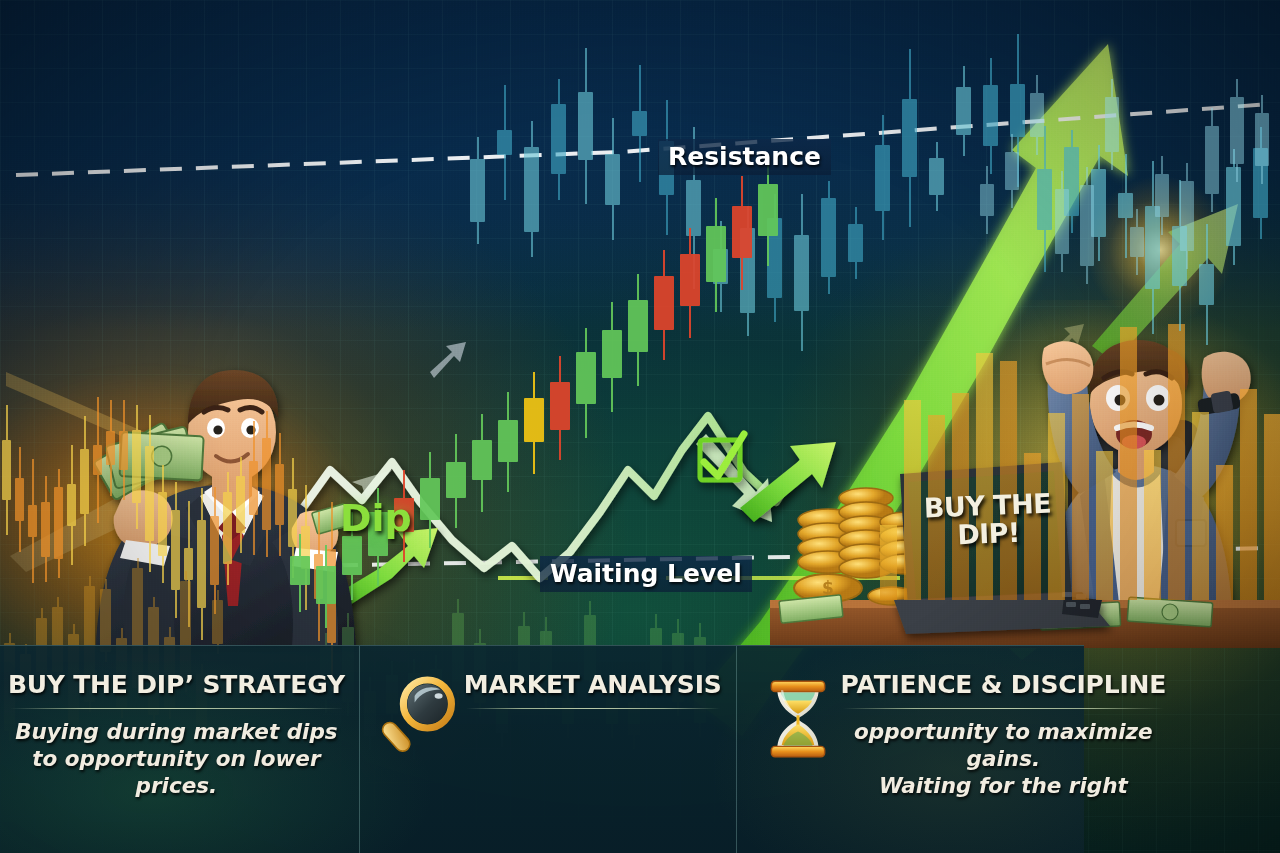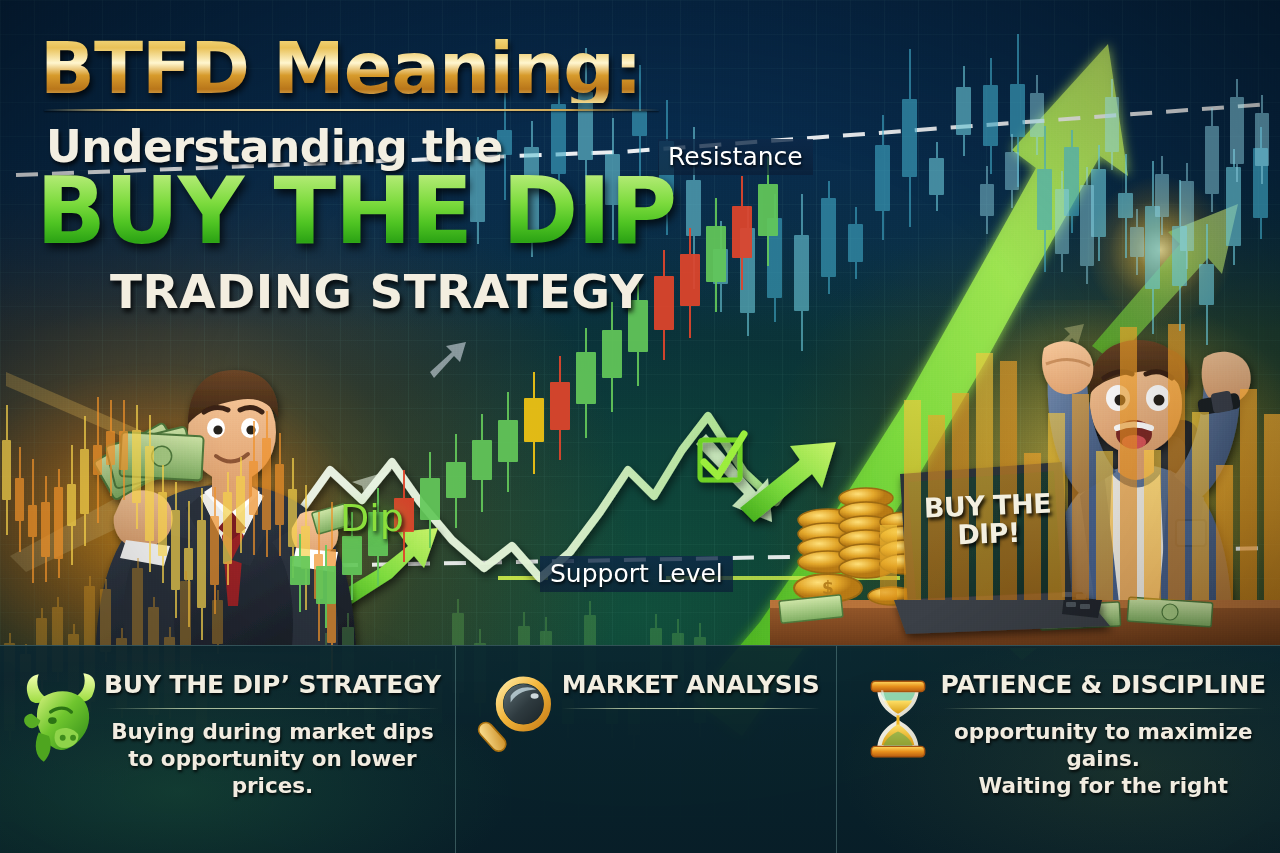--- a/index.html
+++ b/index.html
@@ -98,21 +98,21 @@
   .t-strategy{
     font-size:47px;font-weight:bold;color:#f3eee0;letter-spacing:.5px;
     font-family:"DejaVu Sans", sans-serif;
     text-shadow:2px 4px 5px rgba(0,0,0,.8);
     margin:6px 0 0 70px;white-space:nowrap;
   }
 
   
   .callout{
     position:absolute;z-index:26;font-family:"DejaVu Sans", sans-serif;
-    font-weight:normal;white-space:nowrap;
+    font-weight:bold;white-space:nowrap;
   }
   .callout.plate{
     padding:3px 10px 4px;
     background:linear-gradient(180deg,rgba(13,40,72,.80),rgba(10,30,55,.72));
     color:#ffffff;
     text-shadow:1px 2px 3px rgba(0,0,0,.85);
   }
   .c-resist{left:658px;top:139px;font-size:25px;}
   .c-support{left:540px;top:556px;font-size:25px;}
   .c-dip{
@@ -128,21 +128,21 @@
   .laptop-screen-text{
     position:absolute;z-index:25;left:918px;top:492px;width:140px;
     text-align:center;color:#f3efe0;font-family:"DejaVu Sans", sans-serif;
     font-weight:bold;font-size:27px;line-height:1.02;letter-spacing:-.5px;
     text-shadow:2px 3px 4px rgba(0,0,0,.9);
     transform:rotate(-2.2deg);
   }
 
   
   .panels{
-    position:absolute;left:0;bottom:0;width:1280px;height:208px;z-index:30;
+    position:absolute;left:0;bottom:0;width:1084px;height:208px;z-index:30;
     display:flex;
     background:linear-gradient(180deg,rgba(10,38,48,.93) 0%,rgba(9,34,44,.96) 40%,rgba(8,30,40,.97) 100%);
     border-top:1px solid rgba(150,200,195,.30);
     justify-content:center;
   }
   .panels:before{
     content:"";position:absolute;inset:0;pointer-events:none;
     background:
       radial-gradient(ellipse 36% 90% at 14% 70%, rgba(40,120,70,.30) 0%, rgba(0,0,0,0) 72%),
       radial-gradient(ellipse 30% 90% at 88% 60%, rgba(120,140,60,.14) 0%, rgba(0,0,0,0) 75%);
@@ -160,20 +160,21 @@
     text-shadow:1px 2px 3px rgba(0,0,0,.85);
   }
   .p-rule{
     height:1px;margin:9px 2px 9px;
     background:linear-gradient(90deg,rgba(190,210,170,0) 0%,rgba(205,222,180,.75) 22%,rgba(215,230,190,.85) 50%,rgba(205,222,180,.70) 78%,rgba(190,210,170,0) 100%);
   }
   .p-desc{
     font-family:"DejaVu Sans", sans-serif;font-weight:bold;
     color:#f1ece0;font-size:21.5px;line-height:1.26;
     text-shadow:1px 2px 3px rgba(0,0,0,.85);
+    font-style:italic;
   }
   .p-desc span{display:block;}
 </style>
 </head>
 <body>
 
 <div class="stage">
 
   <div class="bg-base"></div>
   <div class="bg-navy-top"></div>
@@ -984,30 +985,23 @@
         <rect x="1080" y="604" width="10" height="5" rx="1"></rect>
       </g>
     </g>
   </svg>
 
   <div class="laptop-screen-text">
     <div>BUY THE</div>
     <div>DIP!</div>
   </div>
 
-  <div class="title-block">
-    <div class="t-btfd">BTFD Meaning:</div>
-    <div class="t-rule"></div>
-    <div class="t-under">Understanding the</div>
-    <div class="t-buydip">BUY THE DIP</div>
-    <div class="t-strategy">TRADING STRATEGY</div>
-  </div>
 
   <div class="callout plate c-resist">Resistance</div>
-  <div class="callout plate c-support">Support Level</div>
+  <div class="callout plate c-support">Waiting Level</div>
   <div class="callout c-dip">Dip</div>
 
   <div class="noise"></div>
   <div class="vignette"></div>
 
   <div class="panels">
 
     <div class="panel">
       <div class="p-icon">
         <svg viewBox="0 0 100 110" width="86" height="96" aria-hidden="true">

